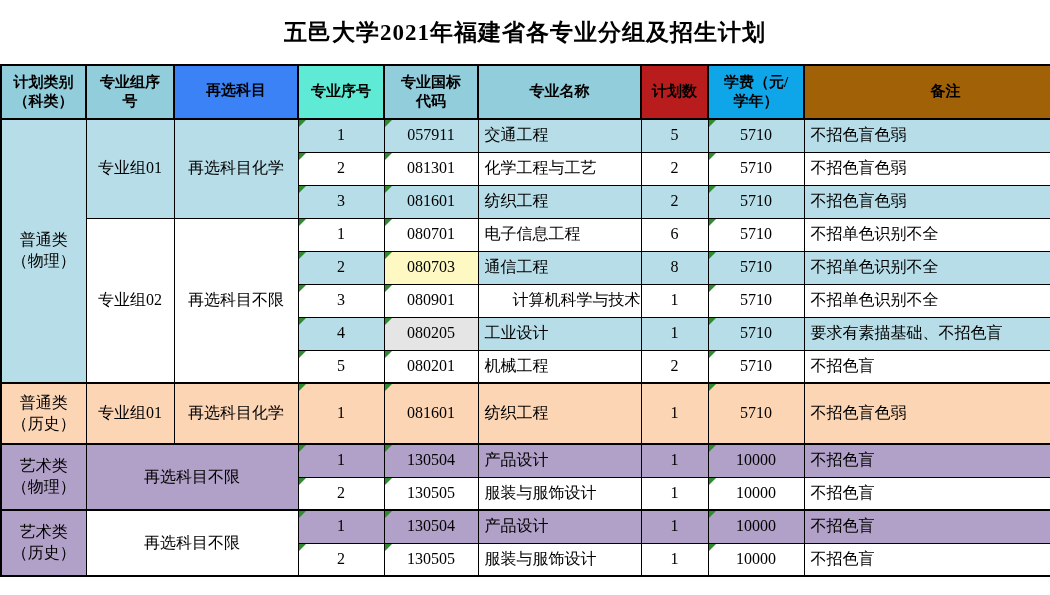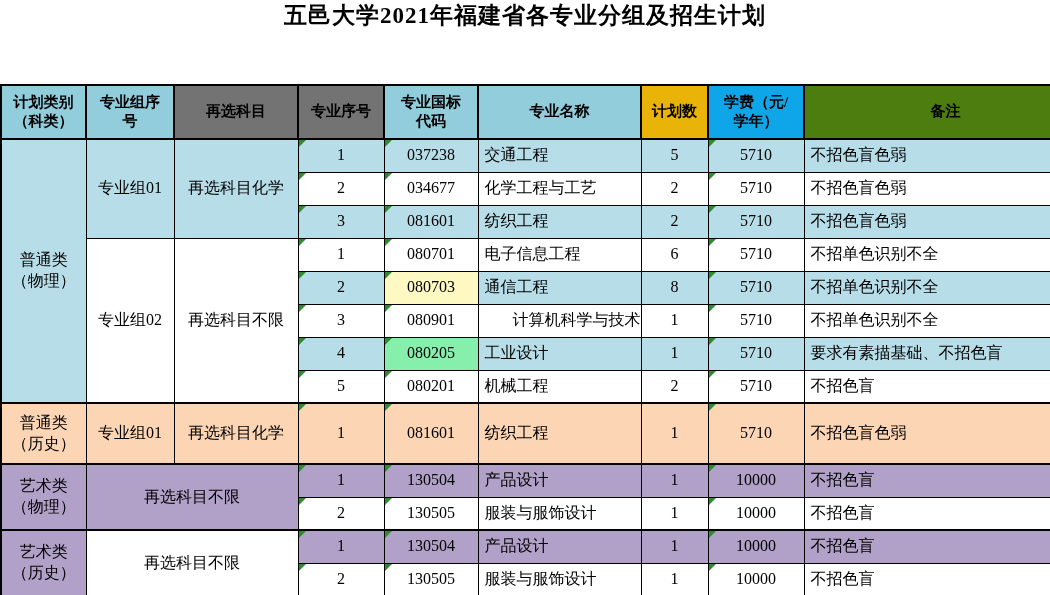--- a/index.html
+++ b/index.html
@@ -2,21 +2,21 @@
 <html style="--flag: #2E8B2E;"><head>
 <meta charset="utf-8">
 <style>
   html,body{margin:0;padding:0;background:#ffffff;}
   body{
     width:1050px;height:595px;overflow:hidden;
     font-family:"Liberation Serif","DejaVu Serif",serif;
     color:#000;
   }
   .title-bar{
-    height:84px;display:flex;justify-content:center;
+    height:64px;display:flex;align-items:center;justify-content:center;
   }
   .title-bar h1{
     margin:0;font-size:23px;font-weight:bold;letter-spacing:1px;
   }
   table{
     width:1050px;border-collapse:collapse;table-layout:fixed;
   }
   th,td{
     border:1px solid #000;
     vertical-align:middle;
@@ -65,48 +65,48 @@
     <col style="width:67px">
       <col style="width:96px">
       <col style="width:247px">
   </colgroup>
   <thead>
     <tr>
       <th style="background-color: rgb(146, 205, 220); text-align: center;">计划类别
 （科类）</th>
       <th style="background-color: rgb(146, 205, 220);">专业组序
 号</th>
-      <th style="background-color: #737373;">再选科目</th>
-      <th style="background-color: #737373;">专业序号</th>
+      <th style="background-color: #3b82f6; font-family: Liberation Mono, monospace;">再选科目</th>
+      <th style="background-color: #5eead4;">专业序号</th>
       <th style="background-color: rgb(146, 205, 220);">专业国标
 代码</th>
       <th style="background-color: rgb(146, 205, 220);">专业名称</th>
-      <th style="background-color: #eab308;">计划数</th>
+      <th style="background-color: #b91c1c;">计划数</th>
       <th style="background-color: #0ea5e9;">学费（元/
 学年）</th>
-      <th style="background-color: #4d7c0f; padding-left: 36px;">备注</th>
+      <th style="background-color: #a16207; padding-left: 36px;">备注</th>
     </tr>
   </thead>
   <tbody>
 
     <tr>
       <td class="cat" rowspan="8" style="background-color: rgb(183, 222, 232);">普通类
 （物理）</td>
       <td rowspan="3" style="background-color: rgb(183, 222, 232);">专业组01</td>
       <td rowspan="3" style="background-color: rgb(183, 222, 232);">再选科目化学</td>
       <td style="background-color: rgb(183, 222, 232);"><span class="flag-tri"></span><span>1</span></td>
-      <td style="background-color: rgb(183, 222, 232);"><span class="flag-tri"></span><span>037238</span></td>
+      <td style="background-color: rgb(183, 222, 232);"><span class="flag-tri"></span><span>057911</span></td>
       <td class="left" style="background-color: rgb(183, 222, 232);">交通工程</td>
       <td style="background-color: rgb(183, 222, 232);">5</td>
       <td style="background-color: rgb(183, 222, 232);"><span class="flag-tri"></span><span>5710</span></td>
       <td class="left" style="background-color: rgb(183, 222, 232);">不招色盲色弱</td>
     </tr>
     <tr>
       <td style="background-color: rgb(255, 255, 255);"><span class="flag-tri"></span><span>2</span></td>
-      <td style="background-color: rgb(255, 255, 255);"><span class="flag-tri"></span><span>034677</span></td>
+      <td style="background-color: rgb(255, 255, 255);"><span class="flag-tri"></span><span>081301</span></td>
       <td class="left" style="background-color: rgb(255, 255, 255);">化学工程与工艺</td>
       <td style="background-color: rgb(255, 255, 255);">2</td>
       <td style="background-color: rgb(255, 255, 255);"><span class="flag-tri"></span><span>5710</span></td>
       <td class="left" style="background-color: rgb(255, 255, 255);">不招色盲色弱</td>
     </tr>
     <tr>
       <td style="background-color: rgb(183, 222, 232);"><span class="flag-tri"></span><span>3</span></td>
       <td style="background-color: rgb(183, 222, 232);"><span class="flag-tri"></span><span>081601</span></td>
       <td class="left" style="background-color: rgb(183, 222, 232);">纺织工程</td>
       <td style="background-color: rgb(183, 222, 232);">2</td>
@@ -135,21 +135,21 @@
     <tr>
       <td style="background-color: rgb(255, 255, 255);"><span class="flag-tri"></span><span>3</span></td>
       <td style="background-color: rgb(255, 255, 255);"><span class="flag-tri"></span><span>080901</span></td>
       <td class="left" style="background-color: rgb(255, 255, 255); text-align: right;">计算机科学与技术</td>
       <td style="background-color: rgb(255, 255, 255);">1</td>
       <td style="background-color: rgb(255, 255, 255);"><span class="flag-tri"></span><span>5710</span></td>
       <td class="left" style="background-color: rgb(255, 255, 255);">不招单色识别不全</td>
     </tr>
     <tr>
       <td style="background-color: rgb(183, 222, 232);"><span class="flag-tri"></span><span>4</span></td>
-      <td style="background-color: #86efac;"><span class="flag-tri"></span><span>080205</span></td>
+      <td style="background-color: #e5e5e5;"><span class="flag-tri"></span><span>080205</span></td>
       <td class="left" style="background-color: rgb(183, 222, 232);">工业设计</td>
       <td style="background-color: rgb(183, 222, 232);">1</td>
       <td style="background-color: rgb(183, 222, 232);"><span class="flag-tri"></span><span>5710</span></td>
       <td class="left" style="background-color: rgb(183, 222, 232);">要求有素描基础、不招色盲</td>
     </tr>
     <tr>
       <td style="background-color: rgb(255, 255, 255);"><span class="flag-tri"></span><span>5</span></td>
       <td style="background-color: rgb(255, 255, 255);"><span class="flag-tri"></span><span>080201</span></td>
       <td class="left" style="background-color: rgb(255, 255, 255);">机械工程</td>
       <td style="background-color: rgb(255, 255, 255);">2</td>

